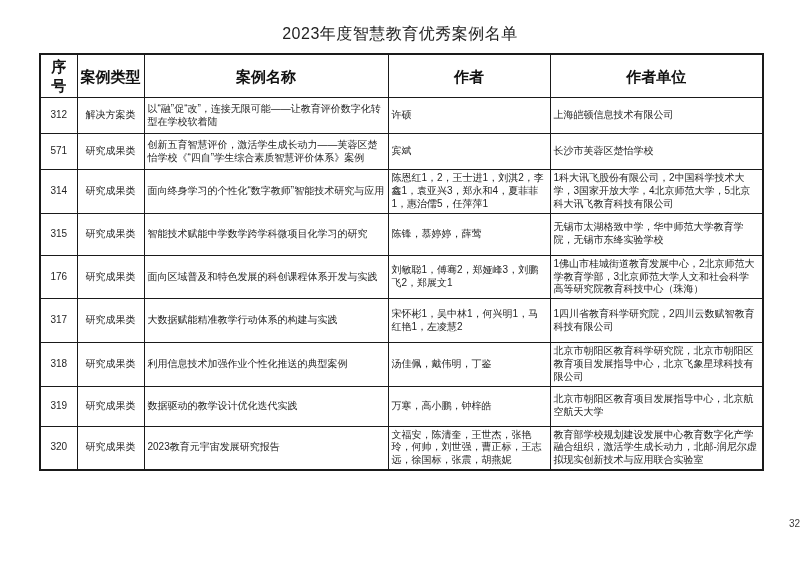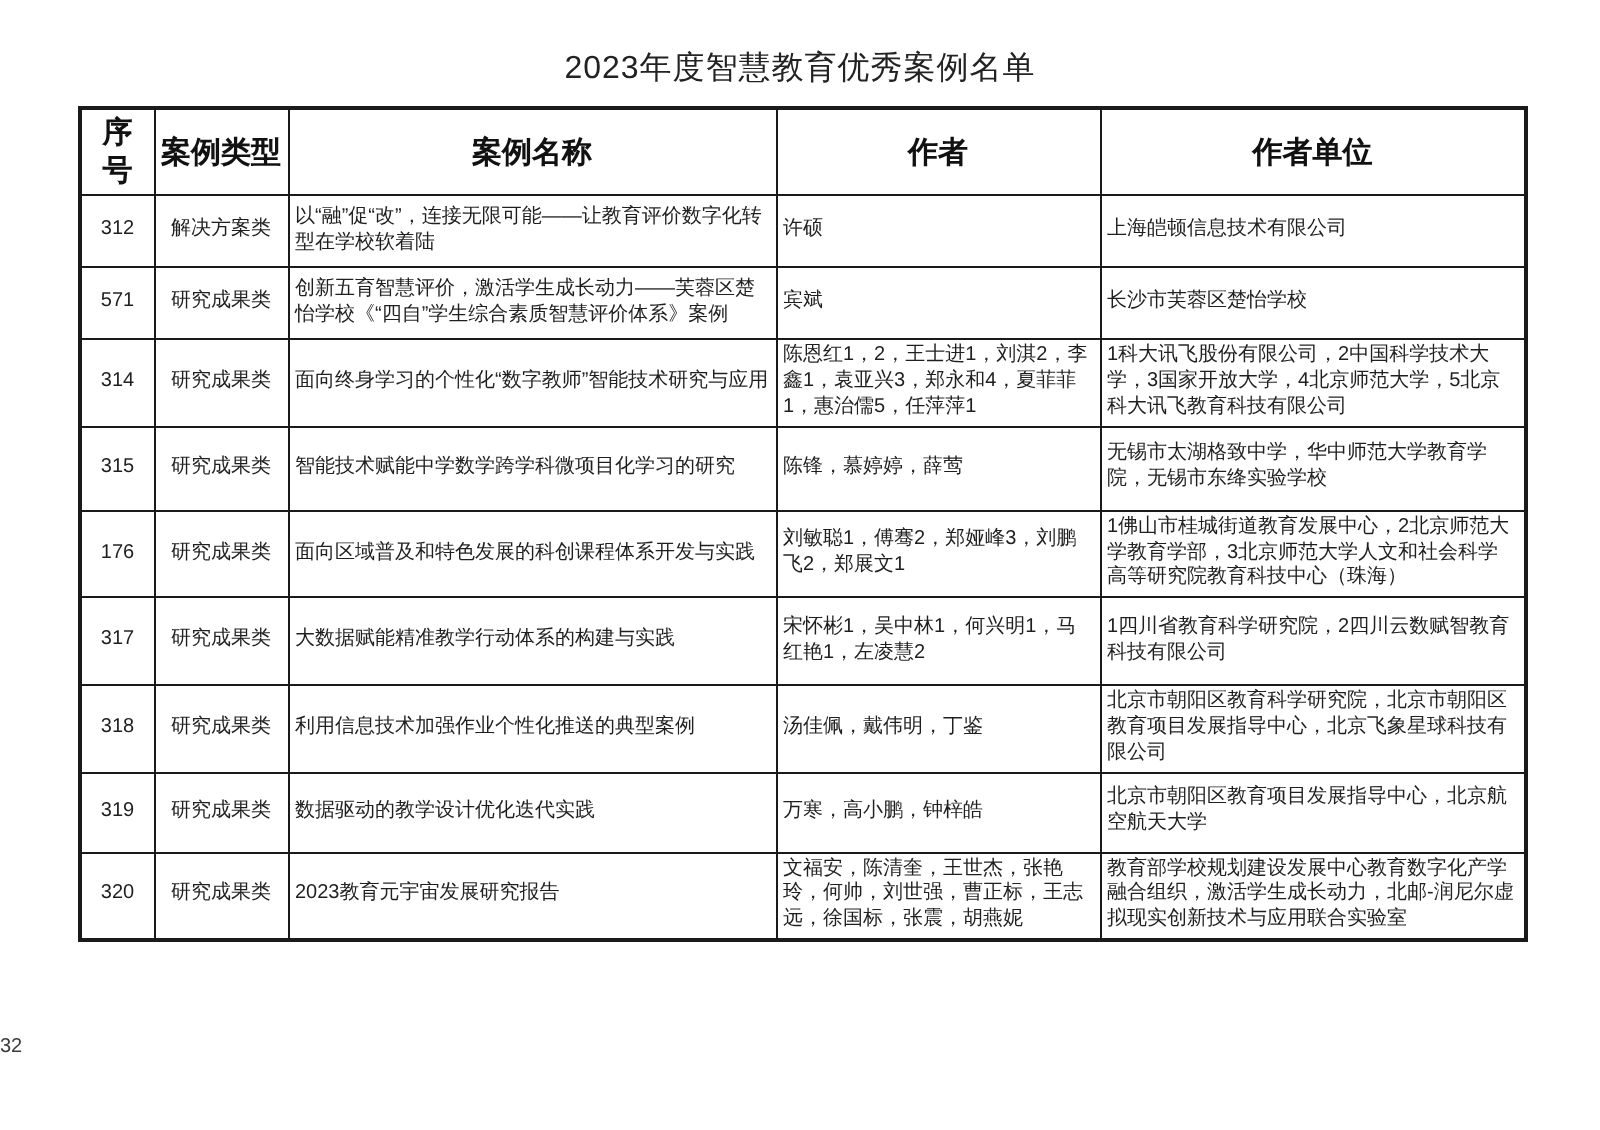--- a/index.html
+++ b/index.html
@@ -66,21 +66,21 @@
   tbody tr:nth-child(6)  { height: 44px; }
   tbody tr:nth-child(7)  { height: 40px; }
   tbody tr:nth-child(8)  { height: 40px; }
   tbody tr:nth-child(9)  { height: 38px; }
   tbody tr:nth-child(10) { height: 46px; }
   .page-number {
     position: absolute;
     left: 0;
     bottom: 36px;
     width: 100%;
-    text-align: left;
+    text-align: right;
     font-size: 10px;
     color: #3c3c3c;
   }
 </style>
 </head>
 <body>
 
 <div class="page">
 
   <div class="doc-title">2023年度智慧教育优秀案例名单</div>

